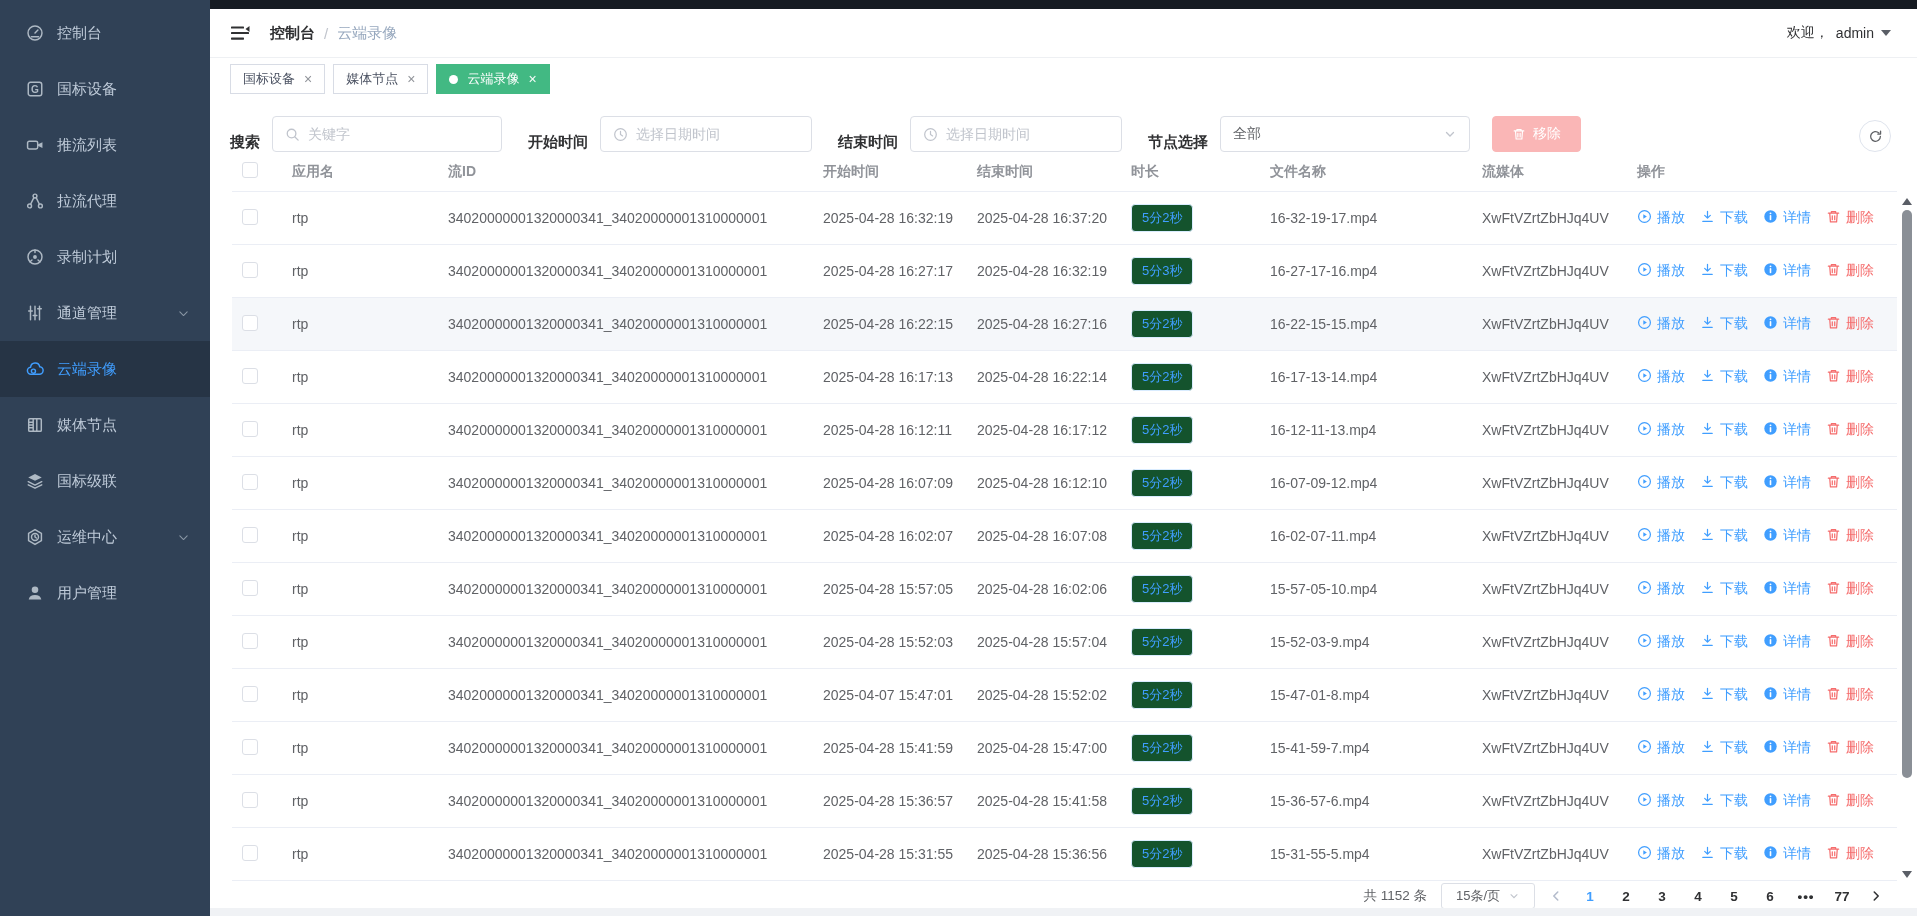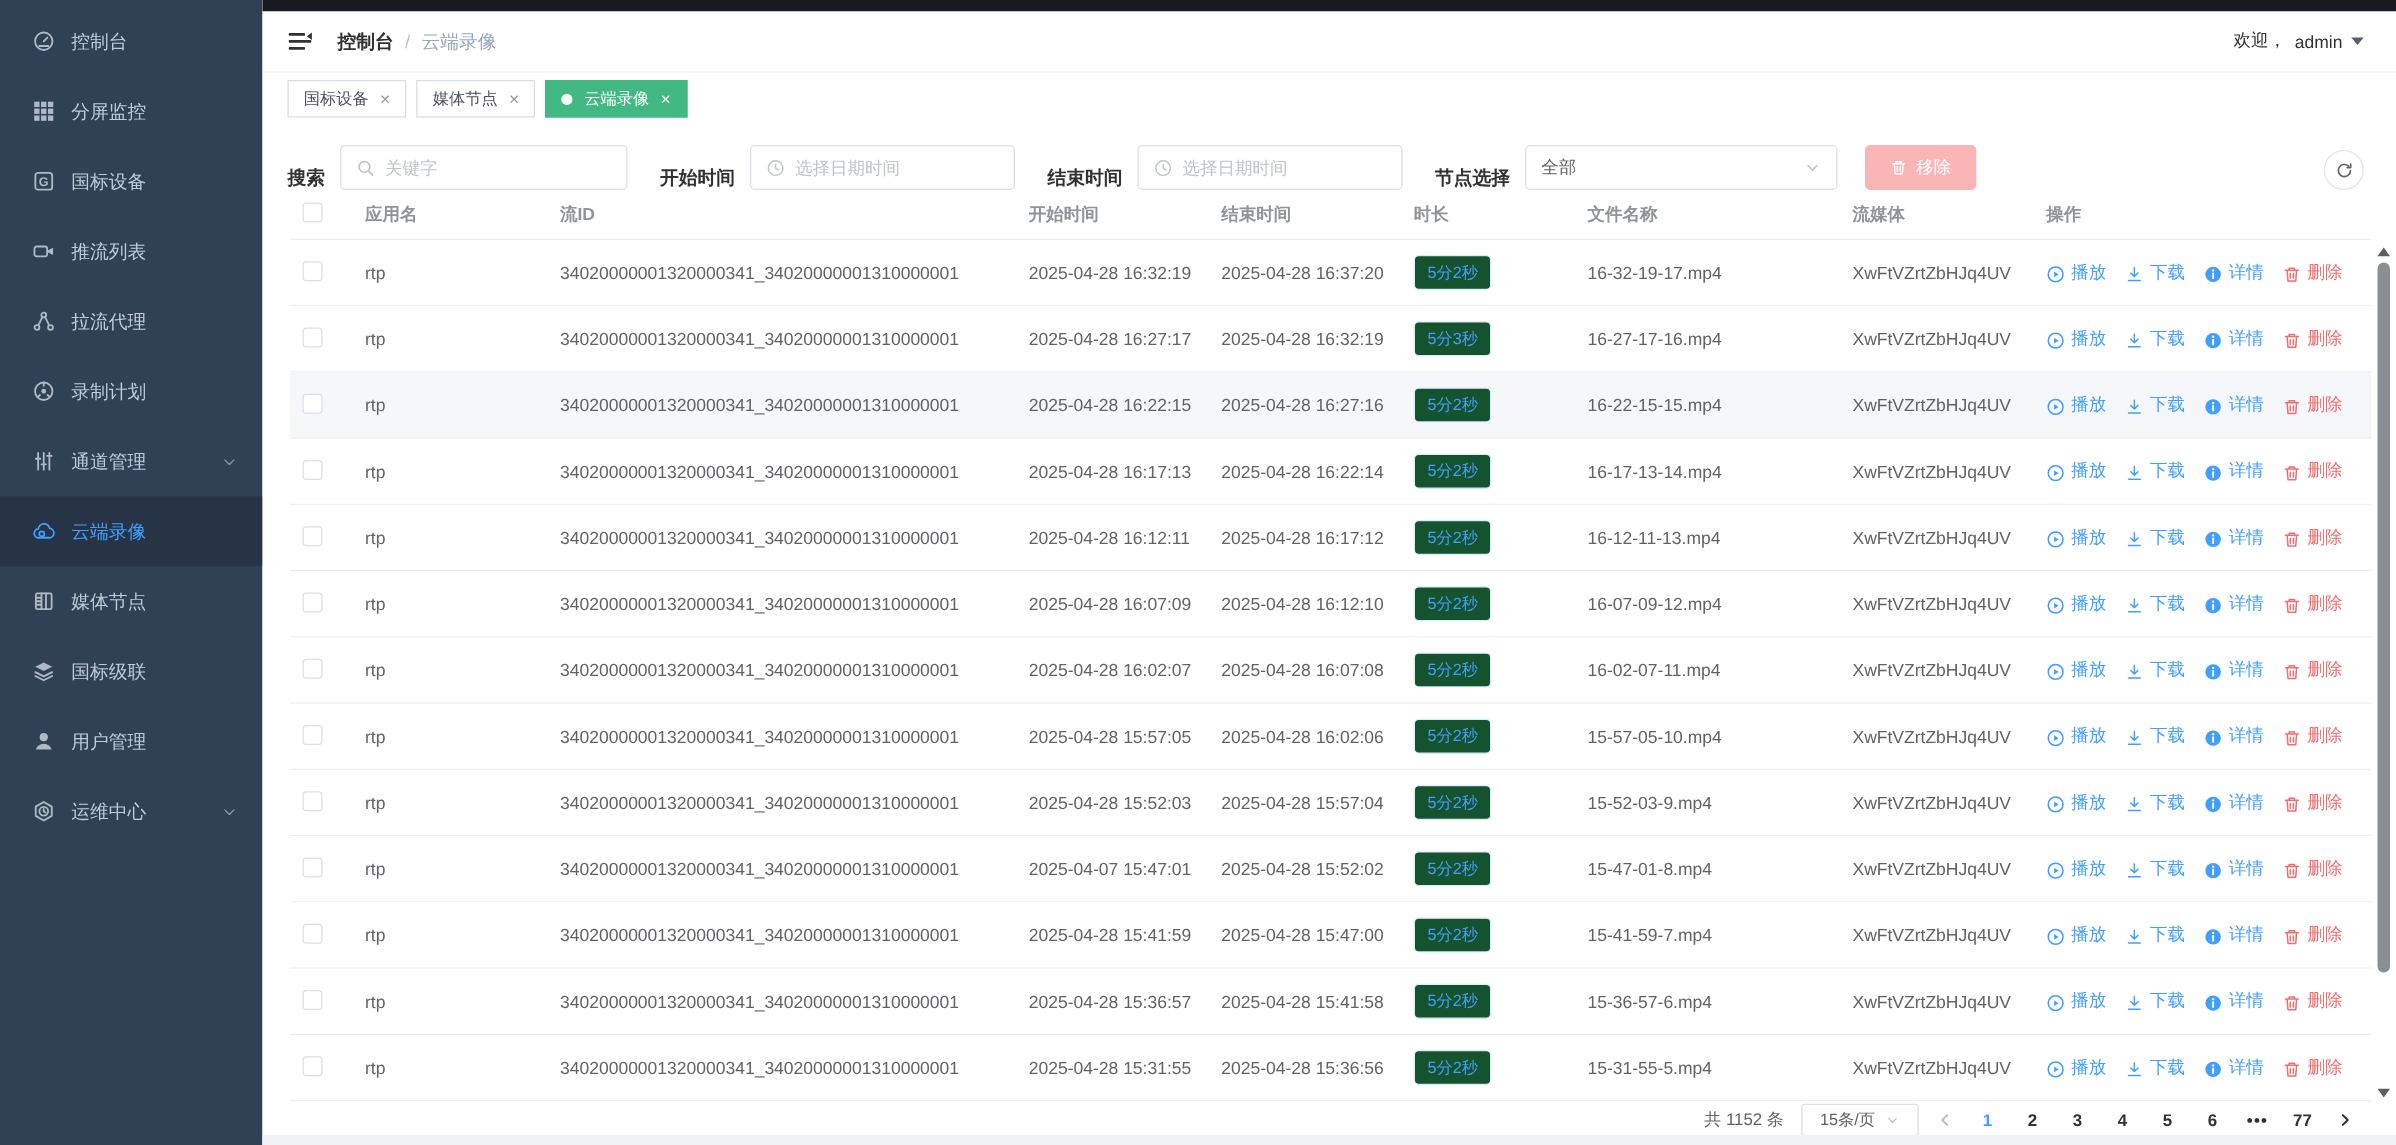--- a/index.html
+++ b/index.html
@@ -67,21 +67,21 @@
   .table-area { flex:1; position:relative; padding:0 20px 0 22px; overflow:hidden; }
   .tgrid { display:grid; grid-template-columns:60px 156px 375px 154px 154px 139px 212px 155px 1fr; align-items:center; }
   .thead { height:40px; border-bottom:1px solid #ebeef5; color:#909399; font-size:14px; font-weight:700; }
   .trow { height:53px; border-bottom:1px solid #ebeef5; color:#606266; font-size:14px; background:#fff; }
   .trow.hl { background:#f5f7fa; }
   .cb { width:16px; height:16px; border:1px solid #dcdfe6; border-radius:3px; background:#fff; display:inline-block;
         cursor:pointer; margin-left:10px; }
   .badge { display:inline-block; padding:4px 10px; background:#14532d; border:1px solid #d9ecff; color:var(--accent);
            border-radius:4px; font-size:13px; white-space:nowrap; }
   .ops { display:flex; align-items:center; gap:15px; white-space:nowrap; }
-  .op { display:inline-flex; align-items:flex-end; gap:5px; color:var(--accent); font-size:14px; cursor:pointer; }
+  .op { display:inline-flex; align-items:flex-start; gap:5px; color:var(--accent); font-size:14px; cursor:pointer; }
   .op.danger { color:var(--danger); }
   .op svg { width:15px; height:15px; }
 
   
   .vscroll { position:absolute; top:44px; right:3px; bottom:4px; width:14px; }
   .varrow { position:absolute; left:2px; width:0; height:0; border-left:5px solid transparent; border-right:5px solid transparent; }
   .varrow.up { top:2px; border-bottom:7px solid #5a5e66; }
   .varrow.down { bottom:2px; border-top:7px solid #5a5e66; }
   .vthumb { position:absolute; top:14px; left:2px; width:10px; height:568px; background:#8a8f96; border-radius:6px; cursor:grab; }
 
@@ -112,39 +112,20 @@
           <svg viewBox="0 0 16 16" fill="none" stroke="currentColor" stroke-width="1.3" stroke-linecap="round" stroke-linejoin="round">
             <circle cx="8" cy="8" r="6.2"></circle>
             <path d="M8 8l2.6-2.6M4.8 11.4h6.4"></path>
           </svg>
         </span>
     <span>控制台</span>
 
   </div>
       <div class="side-item">
     <span class="icn">
-          <svg viewBox="0 0 16 16" fill="none" stroke="none" stroke-width="1.3" stroke-linecap="round" stroke-linejoin="round">
-            <g fill="currentColor">
-              <rect x="1.2" y="1.2" width="3.8" height="3.8"></rect>
-              <rect x="6.1" y="1.2" width="3.8" height="3.8"></rect>
-              <rect x="11" y="1.2" width="3.8" height="3.8"></rect>
-              <rect x="1.2" y="6.1" width="3.8" height="3.8"></rect>
-              <rect x="6.1" y="6.1" width="3.8" height="3.8"></rect>
-              <rect x="11" y="6.1" width="3.8" height="3.8"></rect>
-              <rect x="1.2" y="11" width="3.8" height="3.8"></rect>
-              <rect x="6.1" y="11" width="3.8" height="3.8"></rect>
-              <rect x="11" y="11" width="3.8" height="3.8"></rect>
-            </g>
-          </svg>
-        </span>
-    <span>分屏监控</span>
-
-  </div>
-      <div class="side-item">
-    <span class="icn">
           <svg viewBox="0 0 16 16" fill="none" stroke="currentColor" stroke-width="1.3" stroke-linecap="round" stroke-linejoin="round">
             <rect x="2" y="2" width="12" height="12" rx="2"></rect>
             <text x="8" y="11.6" text-anchor="middle" font-size="9" font-weight="bold" fill="currentColor" stroke="none" font-family="inherit">G</text>
           </svg>
         </span>
     <span>国标设备</span>
 
   </div>
       <div class="side-item">
     <span class="icn">
@@ -214,47 +195,47 @@
   </div>
       <div class="side-item">
     <span class="icn">
           <svg viewBox="0 0 16 16" fill="none" stroke="currentColor" stroke-width="1.3" stroke-linecap="round" stroke-linejoin="round">
             <path d="M8 1.8l6 3-6 3-6-3z" fill="currentColor" stroke="none"></path>
             <path d="M2 8.6l6 3 6-3M2 11.4l6 3 6-3"></path>
           </svg>
         </span>
     <span>国标级联</span>
 
+  </div>
+      <div class="side-item">
+    <span class="icn">
+          <svg viewBox="0 0 16 16" fill="none" stroke="currentColor" stroke-width="1.3" stroke-linecap="round" stroke-linejoin="round">
+            <path d="M8 1.4l5.7 3.3v6.6L8 14.6l-5.7-3.3V4.7z"></path>
+            <circle cx="8" cy="8" r="3.1"></circle>
+            <path d="M8 6.4V8l1.2.9"></path>
+          </svg>
+        </span>
+    <span>运维中心</span>
+    <span class="side-arrow">
+          <svg viewBox="0 0 16 16" fill="none" stroke="currentColor" stroke-width="1.3" stroke-linecap="round" stroke-linejoin="round">
+            <path d="M3.5 6l4.5 4.5L12.5 6"></path>
+          </svg>
+        </span>
   </div>
       <div class="side-item">
     <span class="icn">
           <svg viewBox="0 0 16 16" fill="none" stroke="none" stroke-width="1.3" stroke-linecap="round" stroke-linejoin="round">
             <g fill="currentColor">
               <circle cx="8" cy="5.1" r="2.9"></circle>
               <path d="M2.4 13.8a5.7 4.9 0 0111.2 0z"></path>
             </g>
           </svg>
         </span>
     <span>用户管理</span>
 
-  </div>
-      <div class="side-item">
-    <span class="icn">
-          <svg viewBox="0 0 16 16" fill="none" stroke="currentColor" stroke-width="1.3" stroke-linecap="round" stroke-linejoin="round">
-            <path d="M8 1.4l5.7 3.3v6.6L8 14.6l-5.7-3.3V4.7z"></path>
-            <circle cx="8" cy="8" r="3.1"></circle>
-            <path d="M8 6.4V8l1.2.9"></path>
-          </svg>
-        </span>
-    <span>运维中心</span>
-    <span class="side-arrow">
-          <svg viewBox="0 0 16 16" fill="none" stroke="currentColor" stroke-width="1.3" stroke-linecap="round" stroke-linejoin="round">
-            <path d="M3.5 6l4.5 4.5L12.5 6"></path>
-          </svg>
-        </span>
   </div>
     </aside>
 
   <div class="main">
     <div class="top-strip"></div>
 
     <div class="hdr">
       <span class="collapse-btn">
         <svg width="20" height="20" viewBox="0 0 20 20" fill="currentColor">
           <rect x="1" y="3.4" width="13" height="2.1" rx="0.6"></rect>

